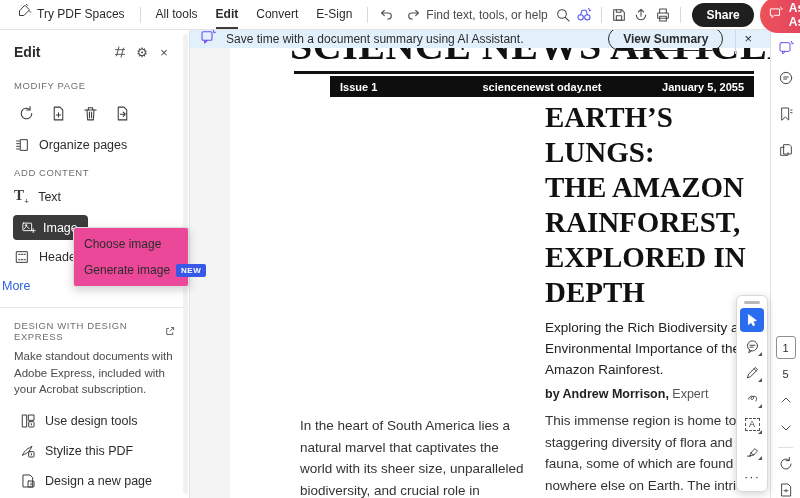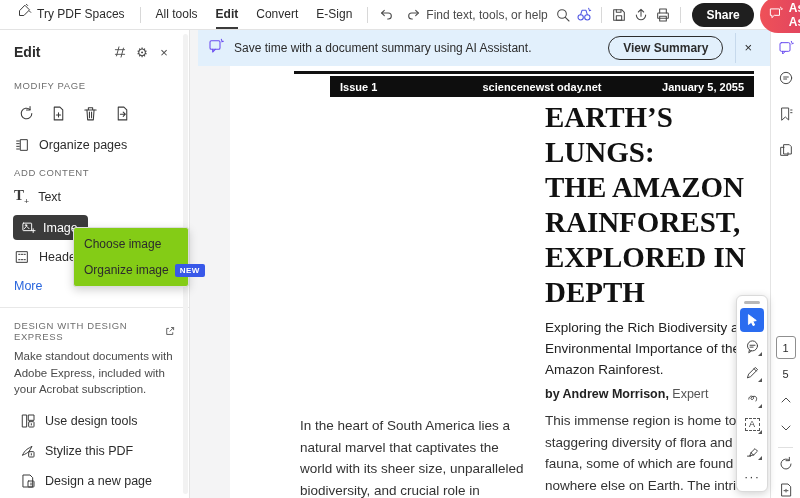--- a/index.html
+++ b/index.html
@@ -43,34 +43,34 @@
   .sb-iconrow .tool svg { width:17px; height:17px; stroke:#3b3b3b; fill:none; stroke-width:1.5; stroke-linecap:round; stroke-linejoin:round; }
   .sb-item { display:flex; align-items:center; gap:9px; padding:6px 14px; font-size:12.5px; color:#2c2c2c; cursor:pointer; }
   .sb-item svg { width:16px; height:16px; stroke:#3b3b3b; fill:none; stroke-width:1.5; stroke-linecap:round; stroke-linejoin:round; flex:0 0 auto; }
   .t-plus { font-family:"Liberation Serif", serif; font-size:15px; font-weight:bold; color:#3b3b3b; line-height:1; }
   .t-plus sub { font-size:9px; }
   .img-btn { display:inline-flex; align-items:center; gap:7px; margin:3px 0 3px 13px; padding:5px 10px 5px 8px;
              background:#3b3b3b; color:#fff; border-radius:4px; font-size:12.5px; cursor:pointer; position:relative; }
   .img-btn svg { width:15px; height:15px; stroke:#fff; fill:none; stroke-width:1.5; stroke-linecap:round; stroke-linejoin:round; }
   .img-btn::after { content:""; position:absolute; right:2px; bottom:2px; width:0; height:0;
                     border-bottom:4px solid #fff; border-left:4px solid transparent; }
-  .more-link { color:#2a66dd; font-size:12.5px; padding:8px 14px; cursor:pointer; }
+  .more-link { color:#2a66dd; font-size:12.5px; padding:8px 2px; cursor:pointer; }
   .sb-div { height:1px; background:#e8e8e8; margin:6px 0 4px 0; }
   .sb-desc { font-size:11.5px; color:#4a4a4a; line-height:1.45; padding:2px 14px 8px 14px; }
   .express-item { padding:7px 14px 7px 20px; }
   
-  .menu { position:absolute; left:73px; top:197px; width:116px; background:#84cc16; border:1px solid #dcdcdc;
+  .menu { position:absolute; left:73px; top:197px; width:116px; background:#ec4899; border:1px solid #dcdcdc;
           border-radius:3px; box-shadow:0 3px 10px rgba(0,0,0,.18); z-index:60; padding:3px 0; }
   .menu-item { display:flex; align-items:center; gap:6px; font-size:12px; color:#2c2c2c; padding:6px 10px; cursor:pointer; white-space:nowrap; }
   .badge-new { background:#3858e9; color:#fff; font-size:8px; font-weight:bold; letter-spacing:.5px;
                padding:2px 5px; border-radius:2px; }
 
   
   .workspace { position:absolute; top:30px; left:190px; right:30px; bottom:0; background:#f4f4f5; overflow:hidden; }
-  .banner { position:absolute; top:0; left:8px; right:0; height:36px; background:#e2f0fc; z-index:20;
+  .banner { position:absolute; top:0; left:0; right:0; height:18px; background:#e2f0fc; z-index:20;
             display:flex; align-items:center; padding:0 10px; gap:10px; }
   .banner svg { width:16px; height:16px; stroke:#6a4cf0; fill:none; stroke-width:1.6; stroke-linecap:round; stroke-linejoin:round; }
   .banner-msg { font-size:12px; color:#2c2c2c; flex:1; }
   .banner-btn { border:1.5px solid #2c2c2c; border-radius:999px; background:transparent; font-size:12px; font-weight:bold;
                 color:#2c2c2c; padding:4px 14px; cursor:pointer; font-family:inherit; white-space:nowrap; }
   .banner-x { font-size:13px; color:#2c2c2c; padding:0 8px; cursor:pointer; border-left:1px solid #c6d9ec; margin-left:2px; line-height:30px; }
 
   
   .page { position:absolute; left:40px; right:0; top:0; bottom:0; background:#fff; z-index:5; }
   .doc-serif { font-family:"Liberation Serif", serif; }
@@ -320,21 +320,21 @@
     
 
     <div class="sb-scroll"></div>
 
     
     <div class="menu">
       <div class="menu-item">
         <span>Choose image</span>
       </div>
       <div class="menu-item">
-        <span>Organize image</span>
+        <span>Generate image</span>
         <span class="badge-new">NEW</span>
       </div>
     </div>
   </div>
 
   <div class="workspace">
 
     <div class="page doc-serif">
       <div class="masthead">SCIENCE NEWS ARTICLE</div>
       <div class="doc-rule"></div>

